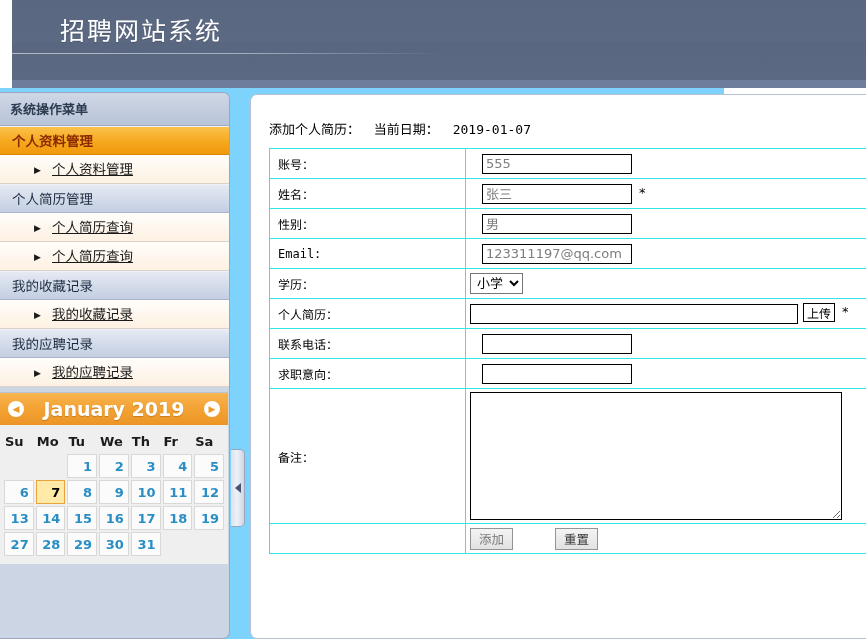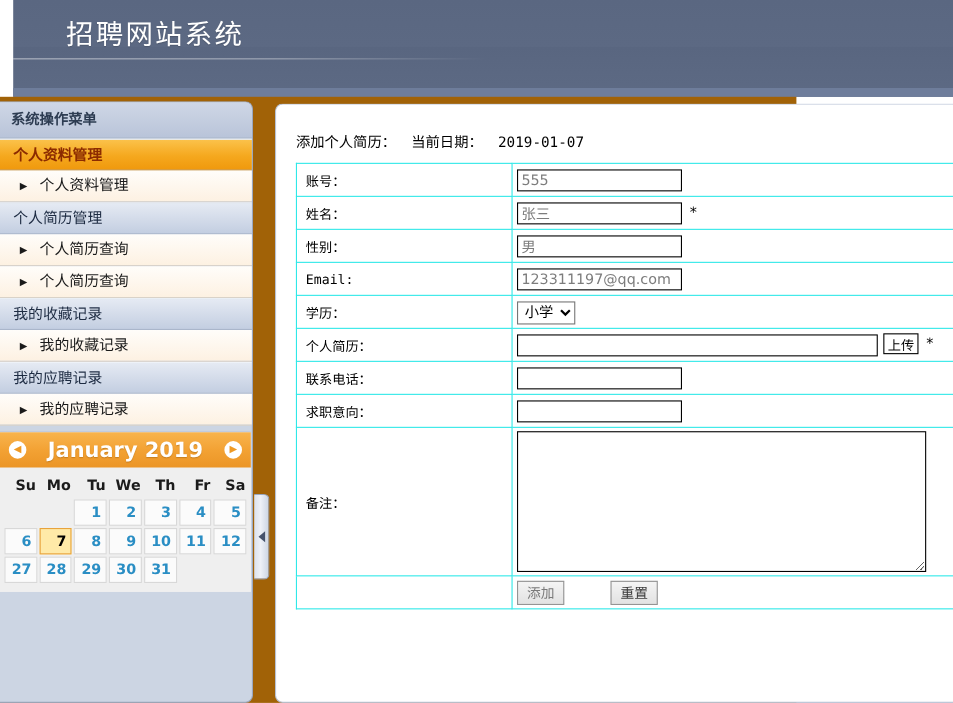--- a/index.html
+++ b/index.html
@@ -29,21 +29,21 @@
   }
   #hdr-bottom-band {
     position: absolute; left: 0; top: 80px; width: 866px; height: 8px;
     background: #6e7d9b;
   }
 
   
   #page-body {
     position: absolute; left: 0; top: 88px;
     width: 724px; height: 551px;
-    background: #a16207;
+    background: #7dd3fc;
   }
 
   
   #left-panel {
     position: absolute; left: 0; top: 4px;
     width: 230px; height: 547px;
     background: #ccd5e3;
     border: 1px solid #9aa7bf;
     border-left: none;
     border-top-right-radius: 7px;
@@ -66,26 +66,27 @@
     border-top: 1px solid #eef2f8;
   }
   .menu-group-hdr.active {
     background: linear-gradient(180deg, #fbc24b 0%, #f5a81e 55%, #f0990d 100%);
     color: #8c2b00;
     font-weight: bold;
     border-bottom: 1px solid #d8870a;
   }
   .menu-item {
     height: 29px; line-height: 29px;
-    padding-left: 18px;
+    padding-left: 34px;
     font-size: 13.5px; color: #1a1a1a;
     background: linear-gradient(180deg, #fffdfa 0%, #fdf1e2 100%);
     border-bottom: 1px solid #d9d2c8;
     cursor: pointer;
     white-space: nowrap;
+    text-decoration: underline;
   }
   .menu-item .arrow {
     display: inline-block;
     width: 12px;
     color: #1a1a1a;
     font-size: 9px;
     vertical-align: 1px;
   }
   .menu-item .mi-label { margin-left: 6px; }
 
@@ -118,21 +119,21 @@
   #cal-prev { left: 8px; }
   #cal-next { right: 8px; }
   #cal-grid {
     width: 228px;
     padding: 3px 2px 6px 2px;
     background: #efefef;
   }
   #cal-grid table { border-collapse: separate; border-spacing: 2px; width: 224px; }
   #cal-grid th {
     font-size: 13px; color: #1b1b1b; font-weight: bold;
-    height: 22px; width: 30px; text-align: right;
+    height: 22px; width: 30px; text-align: left;
   }
   #cal-grid td {
     font-size: 13px; color: #2a8ec4; font-weight: bold;
     height: 24px; width: 30px;
     text-align: right;
     padding-right: 4px;
     background: #fbfbfb;
     border: 1px solid #d8d8d8;
   }
   #cal-grid td.empty { background: transparent; border: none; }
@@ -203,21 +204,21 @@
   .txt {
     font-family: "DejaVu Sans", "Liberation Sans", sans-serif;
     font-size: 13px;
     color: #7d7d7d;
     border: 1px solid #000000;
     background: #ffffff;
     height: 20px;
     padding: 1px 3px;
     outline: none;
   }
-  .txt.w150 { width: 150px; }
+  .txt.w150 { width: 150px; margin-left: 12px; }
   .txt.w328 { width: 328px; }
   .req { font-size: 13px; color: #000000; margin-left: 7px; vertical-align: 2px; }
   .sel {
     font-family: "DejaVu Sans", "Liberation Sans", sans-serif;
     font-size: 13px; color: #000000;
     border: 1px solid #767676;
     background: #ffffff;
     height: 21px;
     padding: 0 2px;
   }
@@ -328,20 +329,29 @@
             <tr>
               <td>6</td>
               <td class="today">7</td>
               <td>8</td>
               <td>9</td>
               <td>10</td>
               <td>11</td>
               <td>12</td>
             </tr>
             <tr>
+              <td>13</td>
+              <td>14</td>
+              <td>15</td>
+              <td>16</td>
+              <td>17</td>
+              <td>18</td>
+              <td>19</td>
+            </tr>
+            <tr>
               <td>27</td>
               <td>28</td>
               <td>29</td>
               <td>30</td>
               <td>31</td>
               <td class="empty"></td>
               <td class="empty"></td>
             </tr>
           </tbody>
         </table>

